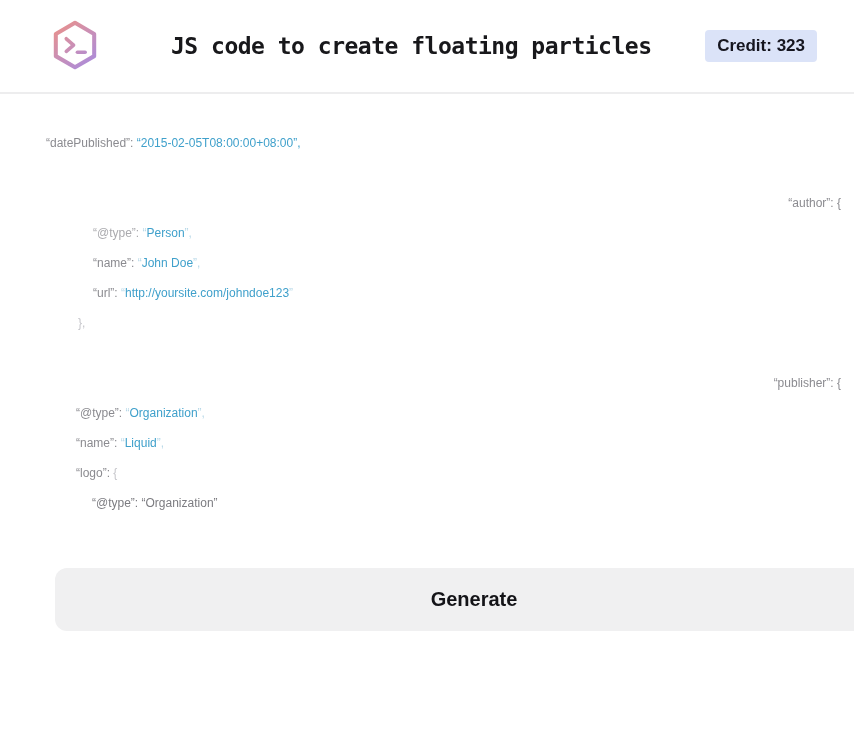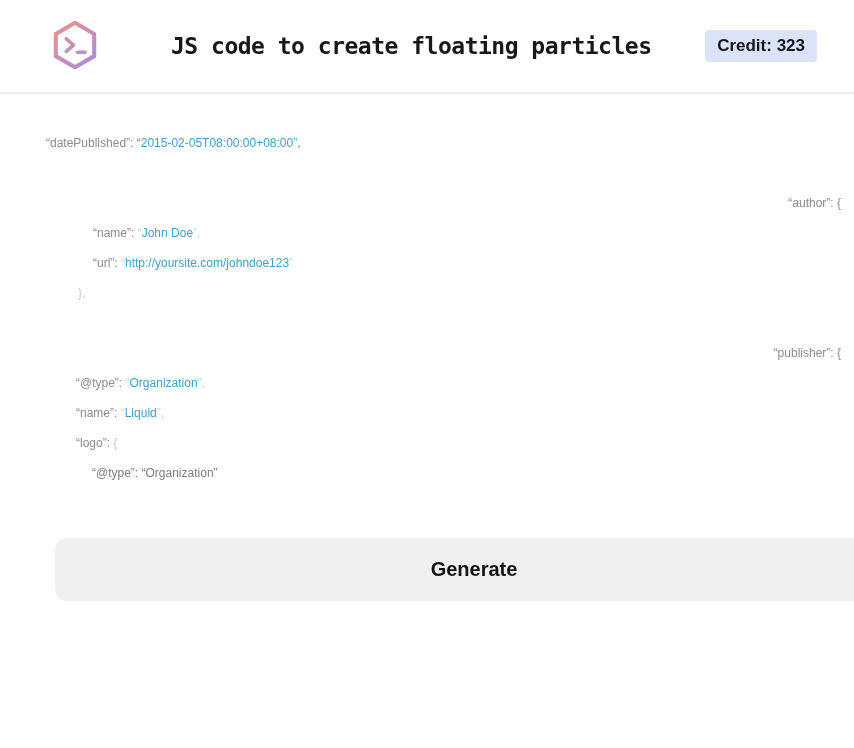--- a/index.html
+++ b/index.html
@@ -103,20 +103,21 @@
   <div class="title">JS code to create floating particles</div>
   <div class="credit-badge">Credit: 323</div>
 </div>
 
 <div class="main">
 
   <div class="code">
     <div class="line"><span class="k">“datePublished”: </span><span class="v">“2015-02-05T08:00:00+08:00”,</span></div>
 
     <div class="line gap"><span class="k">“author”: {</span></div>
+    <div class="line ind-a"><span class="kl">“@type”: </span><span class="vq">“</span><span class="v">Person</span><span class="vq">”,</span></div>
     <div class="line ind-a"><span class="k">“name”: </span><span class="vq">“</span><span class="v">John Doe</span><span class="vq">”,</span></div>
     <div class="line ind-a"><span class="k">“url”: </span><span class="vq">“</span><span class="v">http://yoursite.com/johndoe123</span><span class="vq">”</span></div>
     <div class="line ind-b"><span class="pl">},</span></div>
 
     <div class="line gap"><span class="k">“publisher”: {</span></div>
     <div class="line ind-c"><span class="k">“@type”: </span><span class="vq">“</span><span class="v">Organization</span><span class="vq">”,</span></div>
     <div class="line ind-c"><span class="k">“name”: </span><span class="vq">“</span><span class="v">Liquid</span><span class="vq">”,</span></div>
     <div class="line ind-c"><span class="k">“logo”: </span><span class="pl">{</span></div>
     <div class="line ind-d"><span class="g">“@type”: “Organization”</span></div>
   </div>

